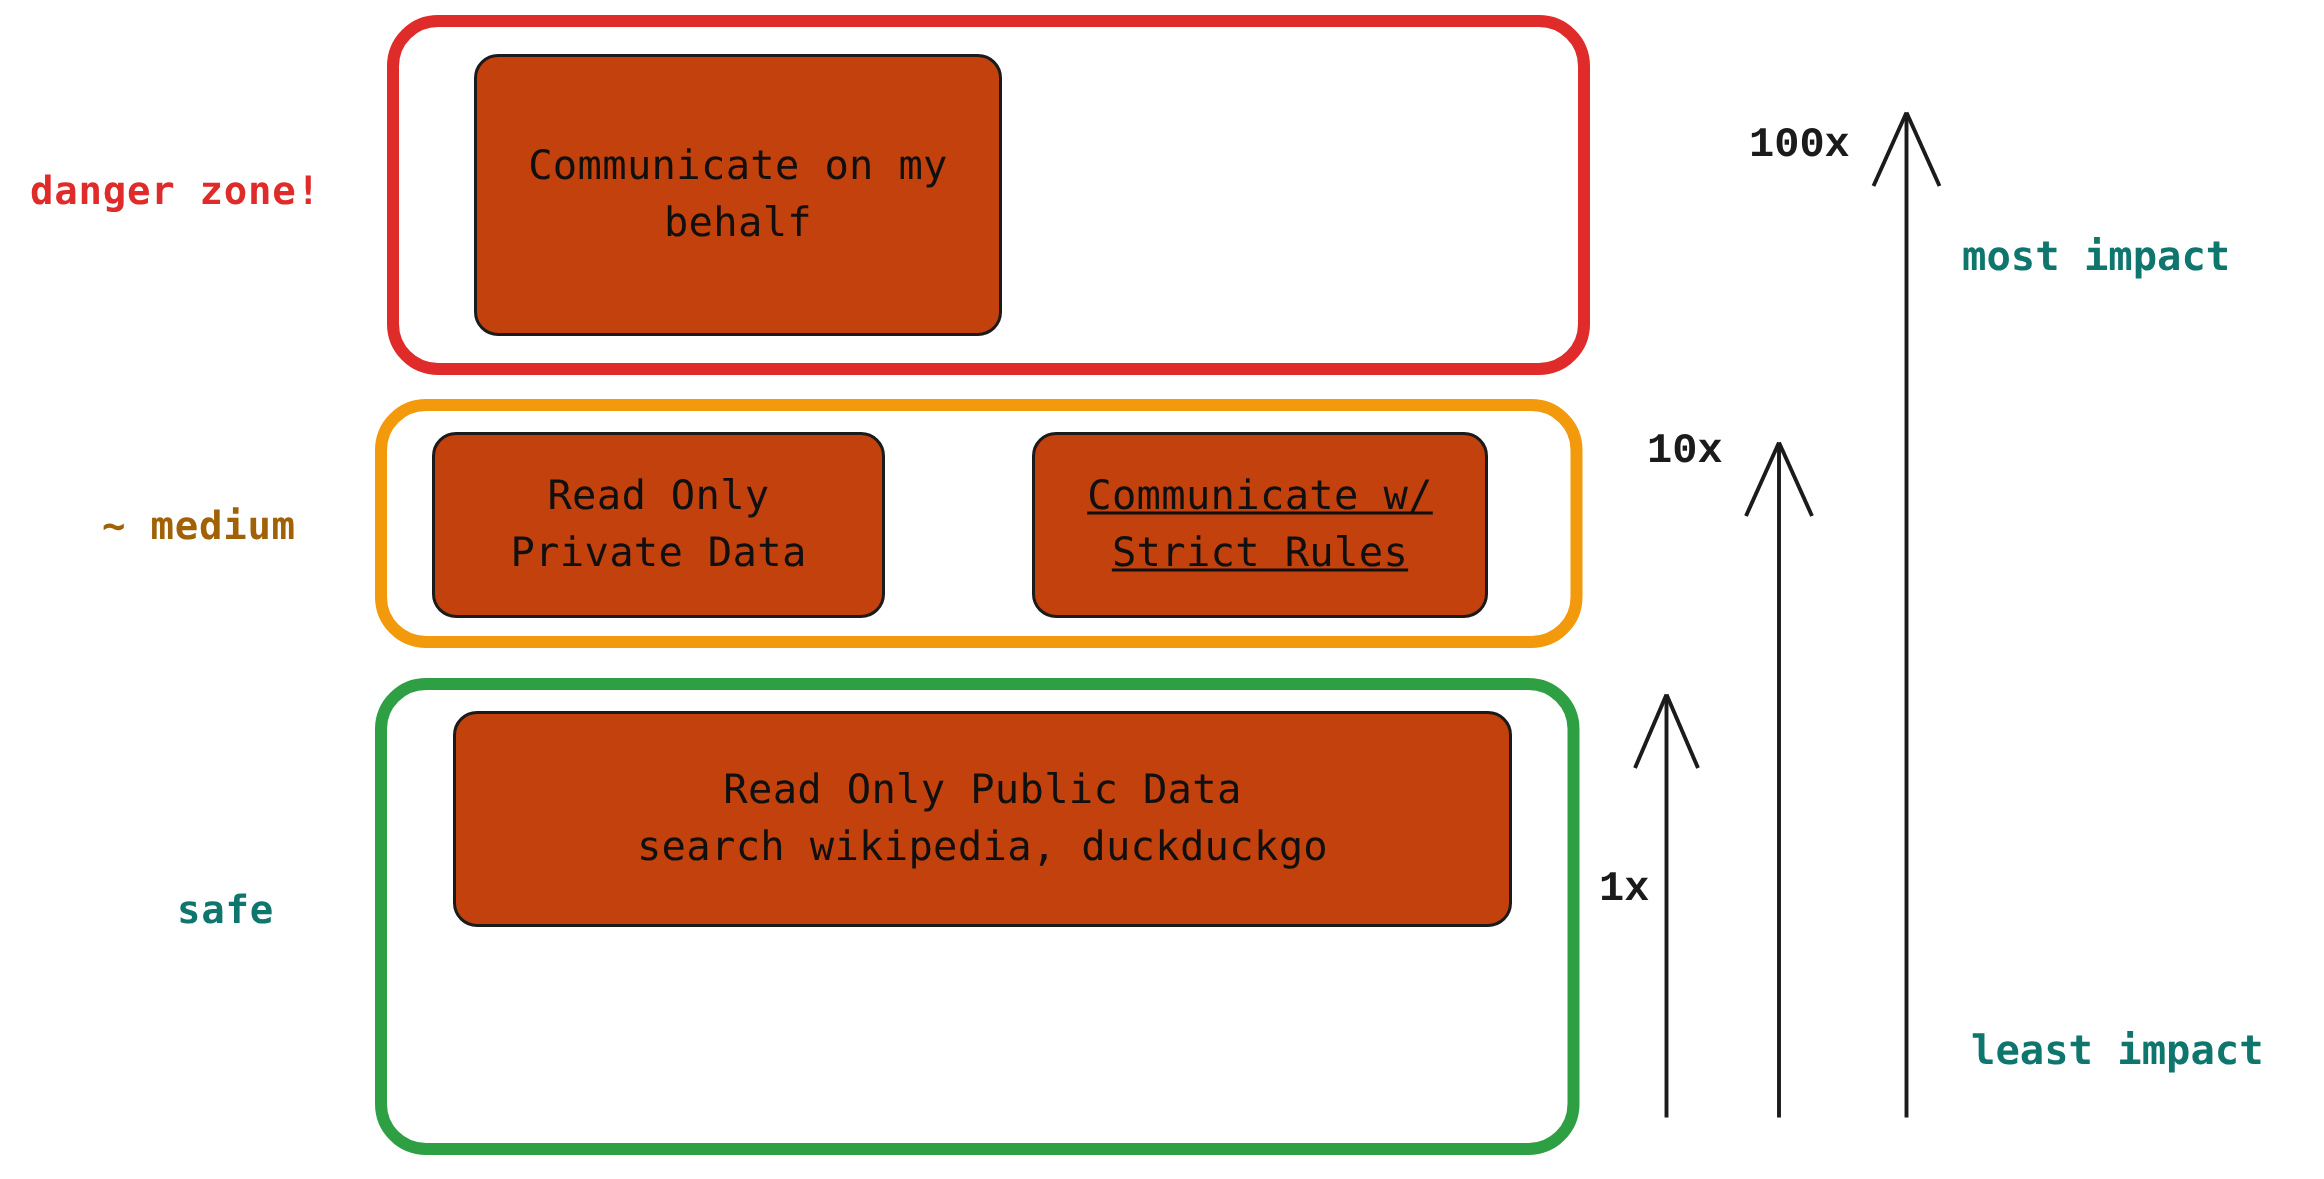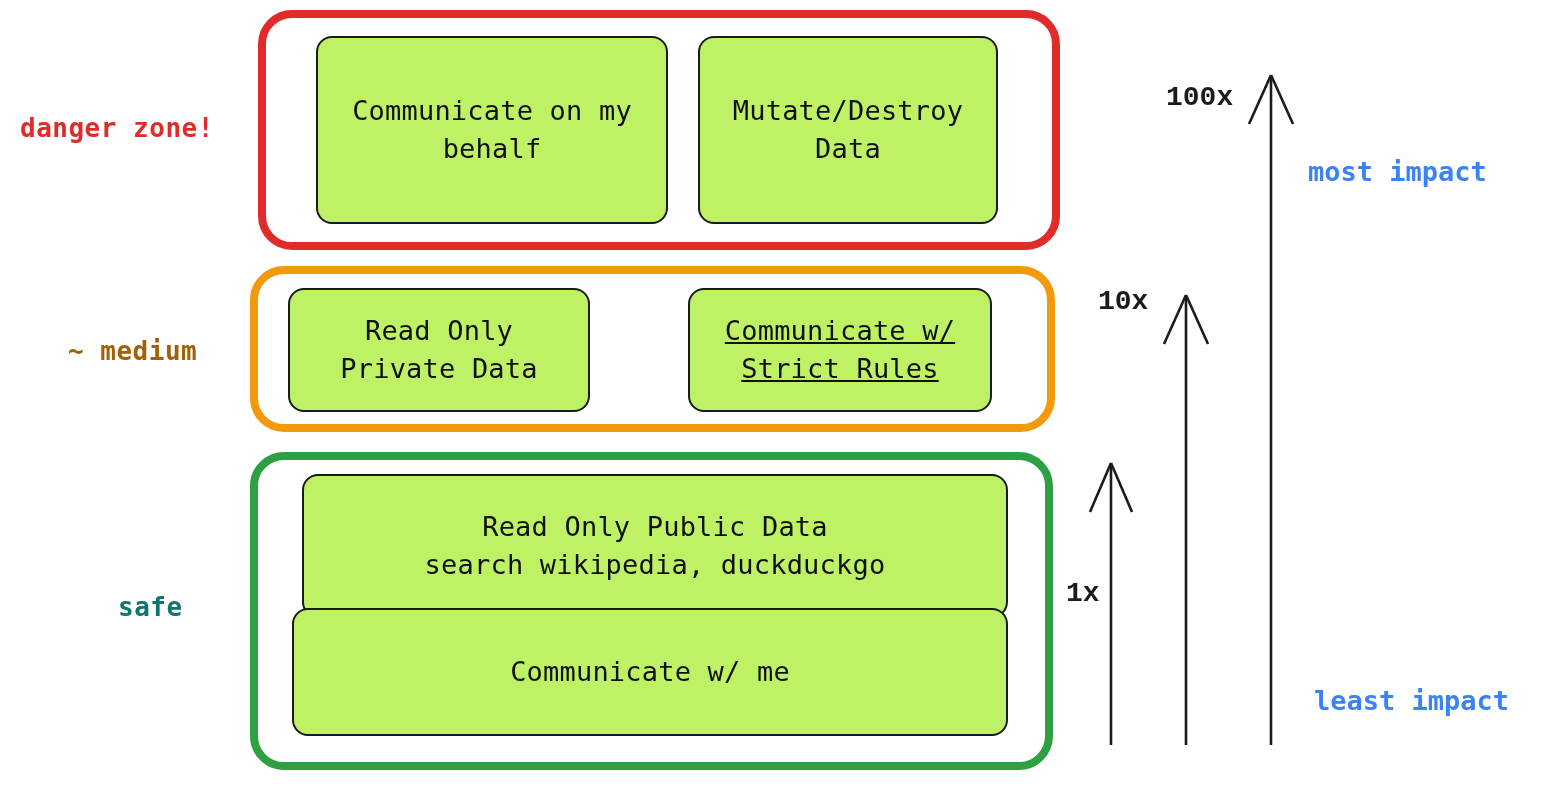--- a/index.html
+++ b/index.html
@@ -23,21 +23,21 @@
     border-style: solid;
     border-radius: 34px;
     background: #ffffff;
     display: flex;
     align-items: center;
   }
 
   
   .node {
     position: absolute;
-    background: #bef264;
+    background: #c2410c;
     border: 2px solid #1b1b1b;
     border-radius: 16px;
     display: flex;
     align-items: center;
     justify-content: center;
     text-align: center;
     color: #101010;
     font-family: "DejaVu Sans Mono", "Liberation Mono", monospace;
     font-size: 27px;
     line-height: 1.42;
@@ -63,57 +63,54 @@
     font-size: 28px;
     font-weight: 700;
     color: #1b1b1b;
     white-space: nowrap;
   }
   .impact-label {
     position: absolute;
     font-family: "DejaVu Sans Mono", "Liberation Mono", monospace;
     font-size: 27px;
     font-weight: 700;
-    color: #3b82f6;
+    color: #0f766e;
     white-space: nowrap;
   }
   svg.arrows {
     position: absolute;
     left: 0; top: 0;
     width: 1549px;
     height: 786px;
     pointer-events: none;
   }
 </style>
 </head>
 <body>
 
 <div id="stage">
 
   <div class="zone" style="left:258px; top:10px; width:802px; height:240px; border-width:8px; border-color:#e02b2b;">
   </div>
   <div class="node" style="left:316px; top:36px; width:352px; height:188px;">Communicate on my
 behalf</div>
-  <div class="node" style="left:698px; top:36px; width:300px; height:188px;">Mutate/Destroy
-Data</div>
   <div class="zone-label" style="left:20px; top:113px; color:#e02b2b;">danger zone!</div>
 
   <div class="zone" style="left:250px; top:266px; width:805px; height:166px; border-width:8px; border-color:#f29a0c;">
   </div>
   <div class="node" style="left:288px; top:288px; width:302px; height:124px;">Read Only
 Private Data</div>
   <div class="node" style="left:688px; top:288px; width:304px; height:124px;text-decoration:underline;">Communicate w/
 Strict Rules</div>
   <div class="zone-label" style="left:68px; top:336px; color:#a16207;">~ medium</div>
 
   <div class="zone" style="left:250px; top:452px; width:803px; height:318px; border-width:8px; border-color:#2ea043;">
   </div>
   <div class="node" style="left:302px; top:474px; width:706px; height:144px;">Read Only Public Data
 search wikipedia, duckduckgo</div>
-  <div class="node" style="left:292px; top:608px; width:716px; height:128px;">Communicate w/ me</div>
   <div class="zone-label" style="left:118px; top:592px; color:#0f766e;">safe</div>
 
   <svg class="arrows" viewBox="0 0 1549 786" xmlns="http://www.w3.org/2000/svg">
 
     <g>
       <line x1="1111" y1="745" x2="1111" y2="466" stroke="#1b1b1b" stroke-width="2.6"></line>
       <line x1="1111" y1="463" x2="1090" y2="512" stroke="#1b1b1b" stroke-width="2.6"></line>
       <line x1="1111" y1="463" x2="1132" y2="512" stroke="#1b1b1b" stroke-width="2.6"></line>
     </g>
 

